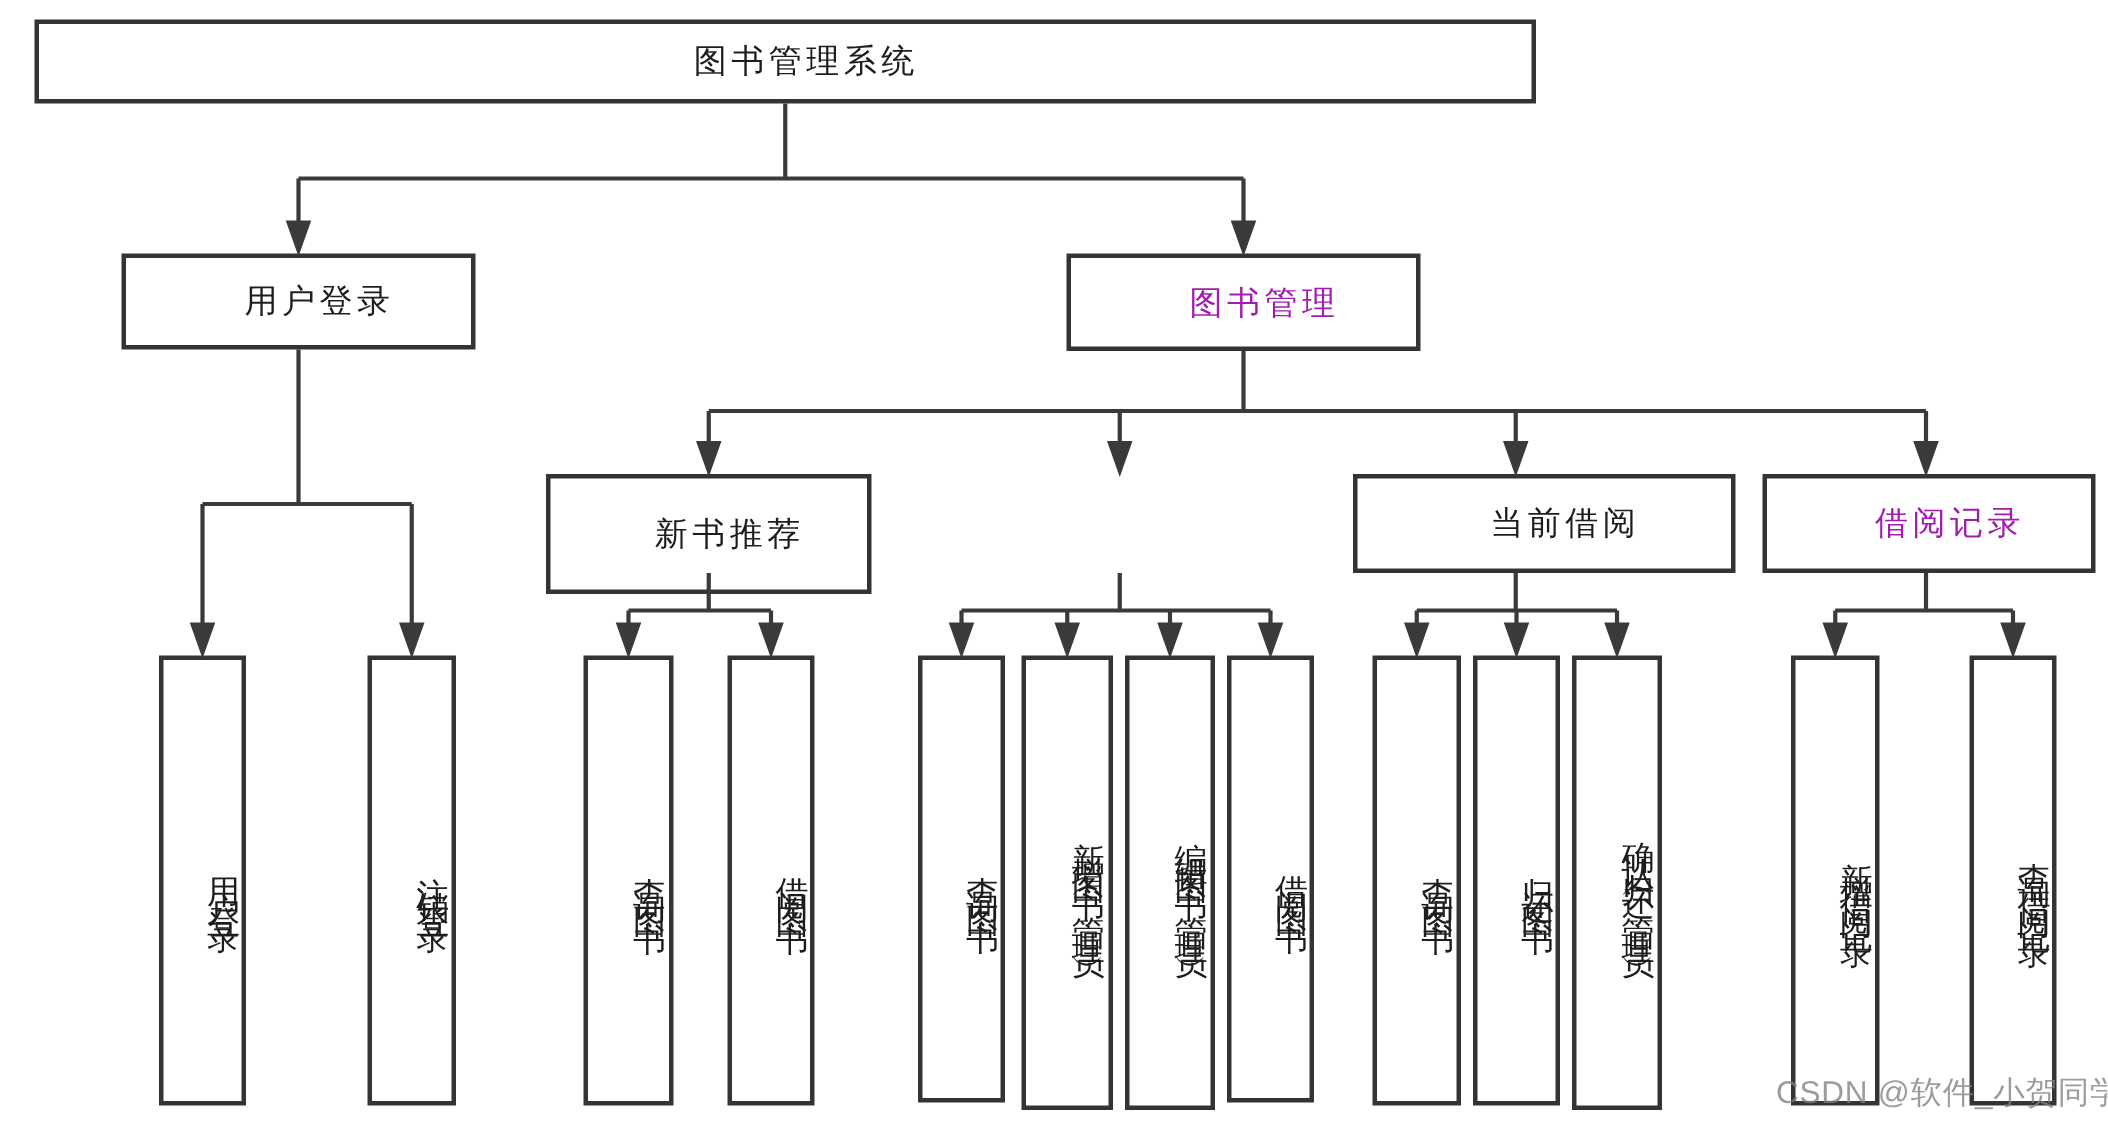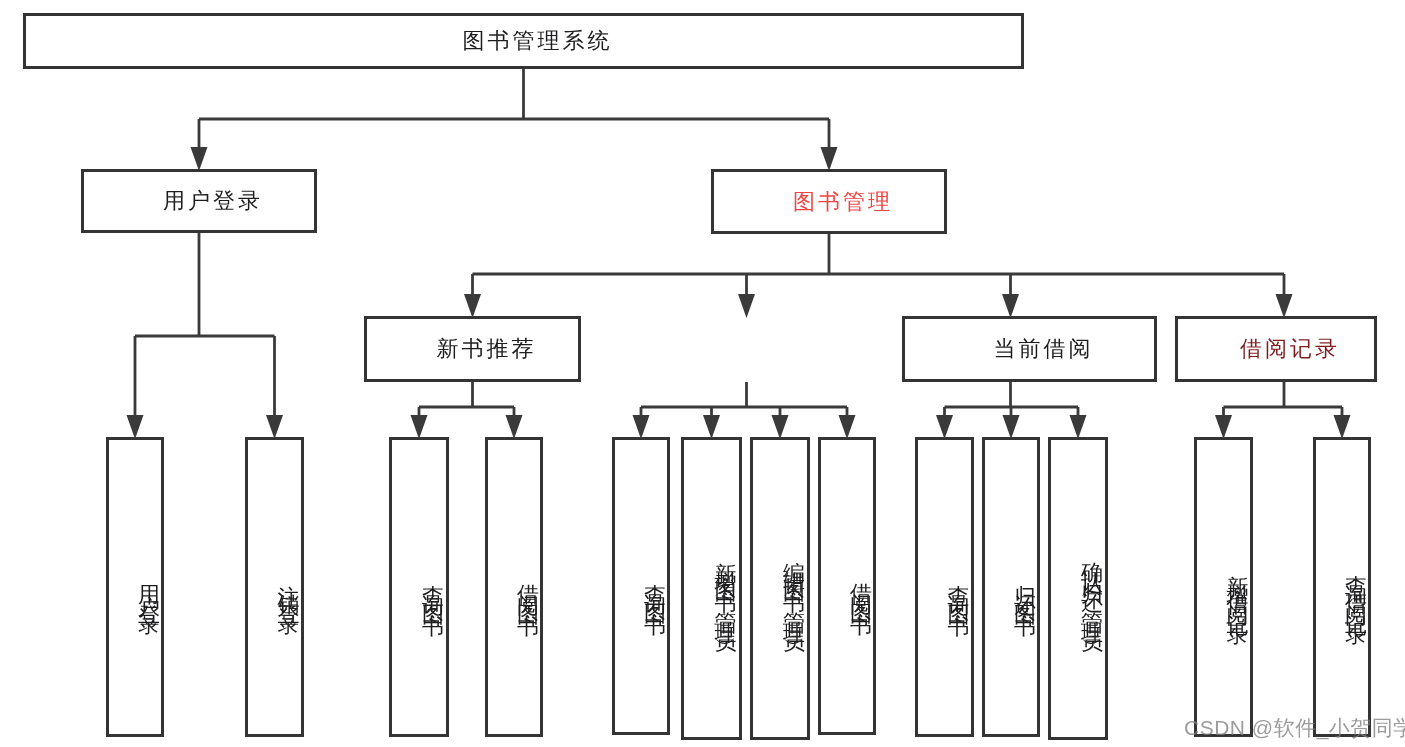--- a/index.html
+++ b/index.html
@@ -69,30 +69,30 @@
 <body>
 
 <div class="canvas">
   <div class="nodes-layer">
       <div class="node h" style="left: 23px; top: 13px; width: 1001px; height: 56px; border-color: rgb(52, 52, 52); color: rgb(29, 29, 31);">
         <span class="node-label">图书管理系统</span>
       </div>
       <div class="node h" style="left: 81px; top: 169px; width: 236px; height: 64px; border-color: rgb(52, 52, 52); color: rgb(29, 29, 31);">
         <span class="node-label">用户登录</span>
       </div>
-      <div class="node h" style="left: 711px; top: 169px; width: 236px; height: 65px; border-color: rgb(52, 52, 52); color: #ef4444;">
+      <div class="node h" style="left: 711px; top: 169px; width: 236px; height: 65px; border-color: rgb(52, 52, 52); color: #a21caf;">
         <span class="node-label">图书管理</span>
       </div>
-      <div class="node h" style="left: 364px; top: 316px; width: 217px; height: 66px; border-color: rgb(52, 52, 52); color: rgb(29, 29, 31); text-align: center;">
+      <div class="node h" style="left: 364px; top: 316px; width: 217px; height: 80px; border-color: rgb(52, 52, 52); color: rgb(29, 29, 31); text-align: center;">
         <span class="node-label">新书推荐</span>
       </div>
       <div class="node h" style="left: 902px; top: 316px; width: 255px; height: 66px; border-color: rgb(52, 52, 52); color: rgb(29, 29, 31);">
         <span class="node-label">当前借阅</span>
       </div>
-      <div class="node h" style="left: 1175px; top: 316px; width: 202px; height: 66px; border-color: rgb(52, 52, 52); color: #7f1d1d;">
+      <div class="node h" style="left: 1175px; top: 316px; width: 222px; height: 66px; border-color: rgb(52, 52, 52); color: #a21caf;">
         <span class="node-label">借阅记录</span>
       </div>
       <div class="node v" style="left: 106px; top: 437px; width: 58px; height: 300px; border-color: rgb(52, 52, 52); color: rgb(29, 29, 31);">
         <span class="node-label">用户登录</span>
       </div>
       <div class="node v" style="left: 245px; top: 437px; width: 59px; height: 300px; border-color: rgb(52, 52, 52); color: rgb(29, 29, 31);">
         <span class="node-label">注销登录</span>
       </div>
       <div class="node v" style="left: 389px; top: 437px; width: 60px; height: 300px; border-color: rgb(52, 52, 52); color: rgb(29, 29, 31);">
         <span class="node-label">查询图书</span>

